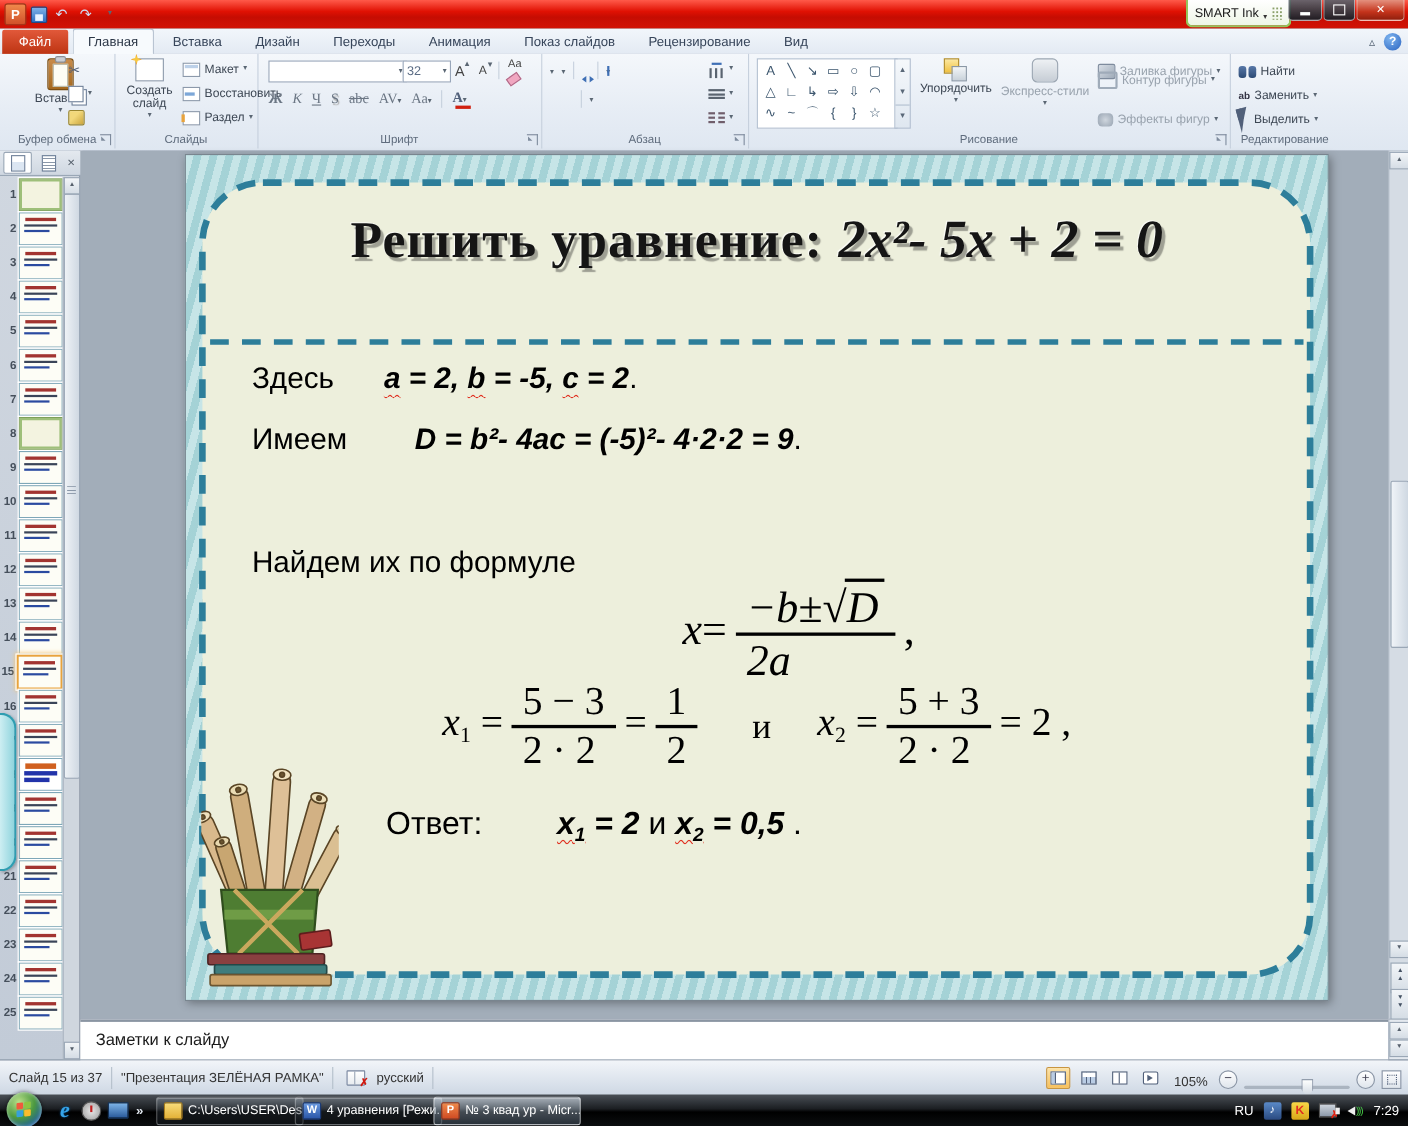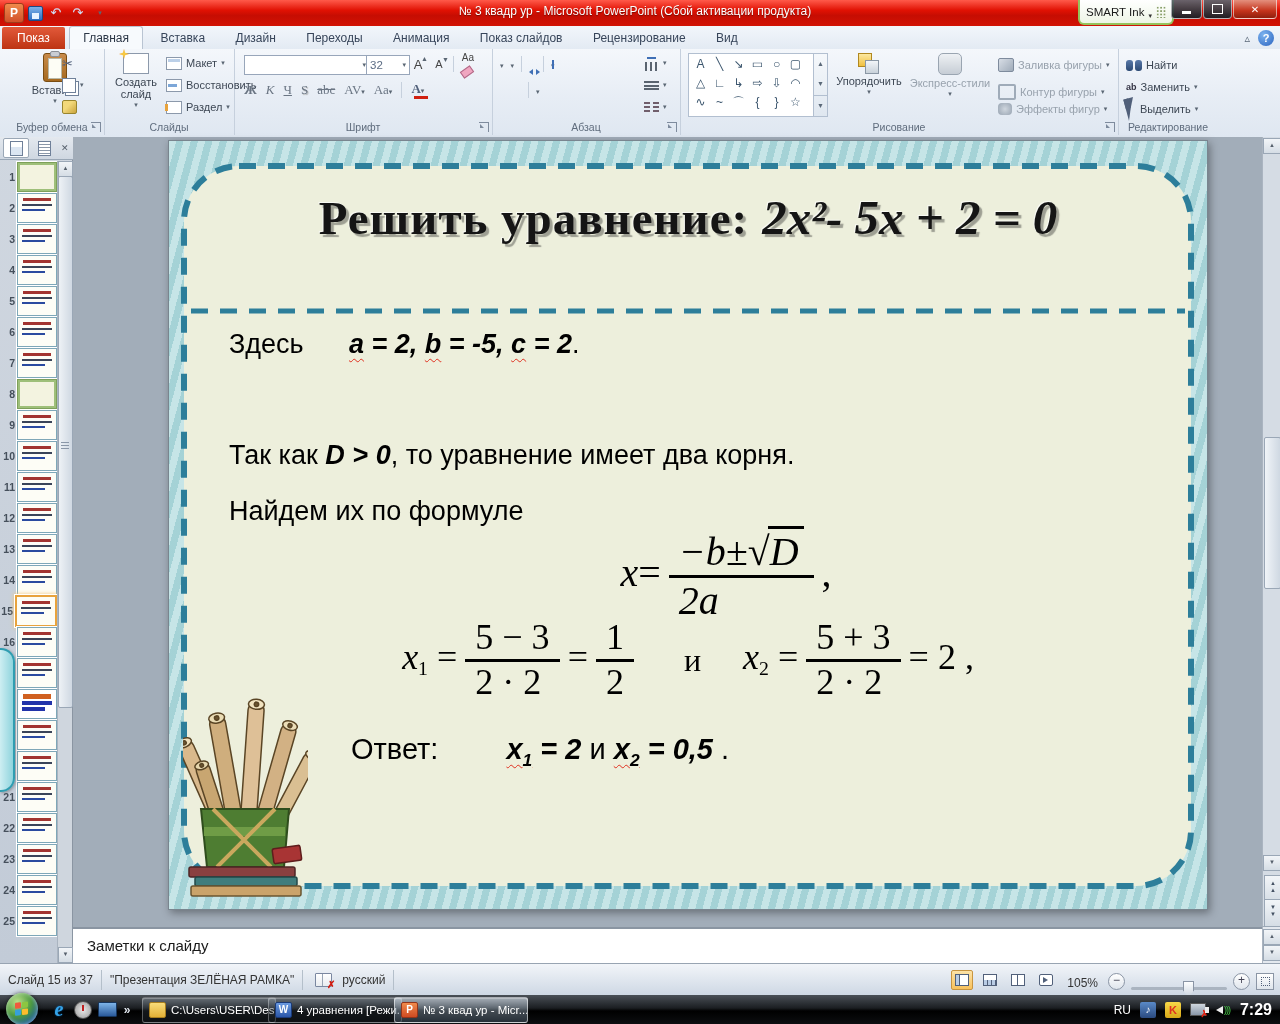--- a/index.html
+++ b/index.html
@@ -223,52 +223,51 @@
   #tray{position:absolute;right:4px;top:0;height:29px;display:flex;align-items:center;gap:9px;color:#fff;}
   .tray-lang{font-size:12px;}
   .tray-ic{display:flex;align-items:center;justify-content:center;width:16px;height:16px;font-size:11px;}
   .ic-note{background:linear-gradient(#5a8ac8,#2a4a80);border-radius:2px;color:#fff;font-size:10px;}
   .ic-k{color:#e03020;font-weight:bold;background:linear-gradient(#f8d848,#d8a818);border-radius:2px;}
   .ic-net{width:14px;height:11px;background:linear-gradient(#cfd6de,#8a97a8);border:1px solid #555;position:relative;}
   .ic-net .nx{position:absolute;right:-4px;bottom:-4px;color:#e02010;font-weight:bold;font-size:10px;}
   .spk{width:0;height:0;border-top:4px solid transparent;border-bottom:4px solid transparent;border-right:7px solid #eee;position:relative;}
   .spk::before{content:"";position:absolute;left:-11px;top:-3px;width:4px;height:6px;background:#eee;}
   .waves{color:#4ad04a;font-size:9px;letter-spacing:-1px;margin-left:1px;}
-  .tray-time{font-size:16px;margin-right:4px;font-weight:bold;}
+  .tray-time{font-size:12px;margin-right:4px;}
 </style>
 </head>
 <body>
 
 <div id="titlebar">
   <div class="qat">
     <span class="ppt-badge">P</span>
     <span class="qfloppy"></span>
     <span class="qbtn">↶</span>
     <span class="qbtn">↷</span>
     <span class="qbtn dd">▾</span>
   </div>
-  <div id="title-text">№ 3 квадр ур  -  Microsoft PowerPoint (Сбой активации продукта)</div>
   <div id="smartink">
     <span class="si-label">SMART Ink</span>
     <span class="si-caret dd">▾</span>
     <span class="si-dots"></span>
   </div>
   <div class="winbtns">
     <span class="wbtn min">
         <i class="glyph-min"></i>
       </span>
     <span class="wbtn max">
         <i class="glyph-max"></i>
       </span>
     <span class="wbtn close x-gl">✕</span>
   </div>
 </div>
 
 <div id="tabrow">
-  <span class="tab file">Показ</span>
+  <span class="tab file">Файл</span>
   <span class="tab active">Главная</span>
   <span class="tab">Вставка</span>
   <span class="tab">Дизайн</span>
   <span class="tab">Переходы</span>
   <span class="tab">Анимация</span>
   <span class="tab">Показ слайдов</span>
   <span class="tab">Рецензирование</span>
   <span class="tab">Вид</span>
   <span id="tab-right">
     <span class="collapse-ic">▵</span>
@@ -425,21 +424,21 @@
     <div class="bigbtn gray" style="left:228px;width:84px;">
       <span class="qstyle-ic"></span>
       <span>Экспресс-стили</span>
       <span class="dd">▾</span>
     </div>
     <div class="minirow gray" style="left:318px;top:7px;">
         <span class="fill-ic"></span>
         <span>Заливка фигуры</span>
         <span class="dd">▾</span>
       </div>
-    <div class="minirow gray" style="left:318px;top:34px;">
+    <div class="minirow gray" style="left:318px;top:15px;">
         <span class="outline-ic"></span>
         <span>Контур фигуры</span>
         <span class="dd">▾</span>
       </div>
     <div class="minirow gray" style="left:318px;top:51px;">
         <span class="fx-ic"></span>
         <span>Эффекты фигур</span>
         <span class="dd">▾</span>
       </div>
     <div class="glabel">Рисование</div>
@@ -686,22 +685,22 @@
     <line x1="22" y1="170" x2="1016" y2="170" stroke="#2d7e9a" stroke-width="5" stroke-dasharray="17 12"></line>
   </svg>
 
   <div class="slide-title">
     <span class="t1">Решить уравнение:</span><span class="t2">2x²- 5x + 2 = 0</span>
   </div>
 
   <div class="bline" style="top:188px;">
     <span class="blabel" style="width:120px;">Здесь</span><span class="bmath"><span class="sq">a</span><span> = 2, </span><span class="sq">b</span><span> = -5, </span><span class="sq">c</span><span> = 2</span></span><span>.</span>
   </div>
-  <div class="bline" style="top:299px;">
-    <span>Так как </span><span class="bmath">D &gt; 0</span><span>, то уравнение имеет два корня.</span>
+  <div class="bline" style="top:243px;">
+    <span class="blabel" style="width:148px;">Имеем</span><span class="bmath">D = b²- 4ac = (-5)²- 4·2·2 = 9</span><span>.</span>
   </div>
   <div class="bline" style="top:355px;">
     <span>Найдем их по формуле</span>
   </div>
 
   <div class="formula-main">
     <span class="fv">x</span><span>=</span><span class="frac">
         <span class="fn"><span class="fv">−b±</span><span class="sqrt-g">√</span><span class="rad fv">D</span></span>
         <span class="fd fv">2a</span>
       </span><span>,</span>

